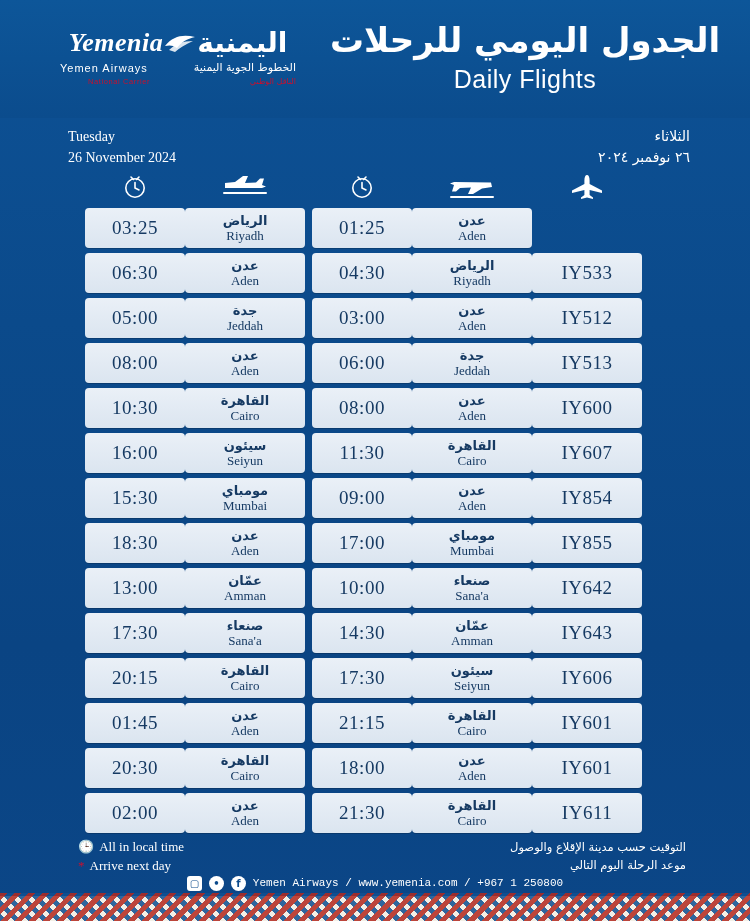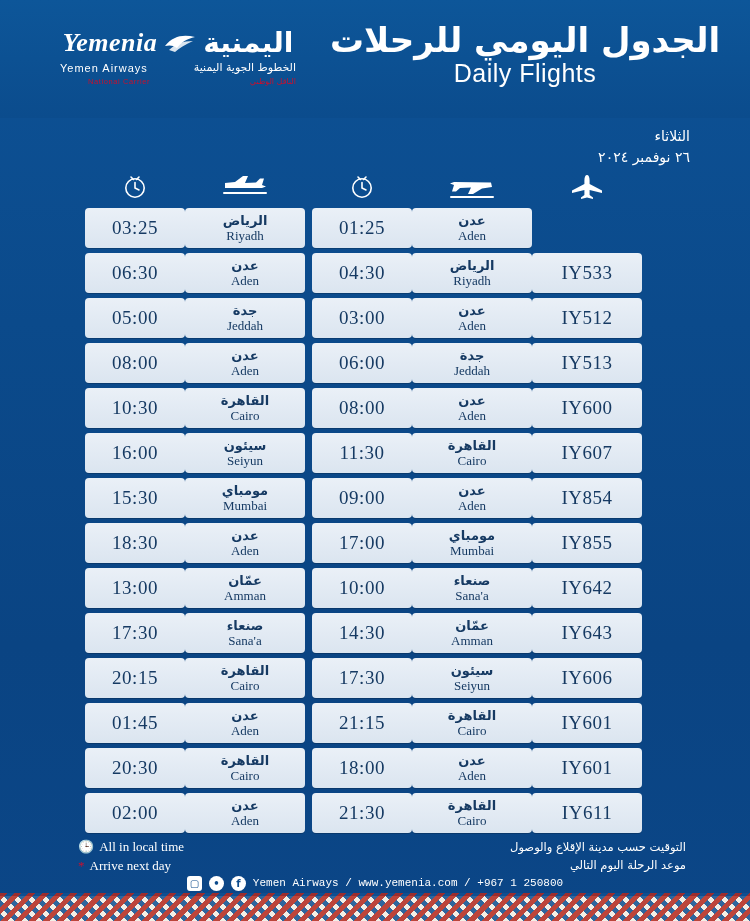--- a/index.html
+++ b/index.html
@@ -19,21 +19,21 @@
   .header{
     height:118px;
     position:relative;
     background:linear-gradient(180deg,#0d5699 0%,#0b4c8d 100%);
   }
   .logo{
     position:absolute;left:58px;top:26px;width:240px;
     text-align:center;
   }
   .logo-row{
-    display:flex;align-items:center;justify-content:center;gap:6px;
+    display:flex;align-items:center;justify-content:center;
   }
   .logo-yemenia{
     color:#ffffff;font-size:26px;font-style:italic;font-weight:bold;
     font-family:"Liberation Serif", serif;letter-spacing:0.5px;
   }
   .logo-bird{
     width:34px;height:22px;position:relative;display:inline-block;
   }
   .logo-ar{
     color:#ffffff;font-size:28px;font-weight:bold;
@@ -55,21 +55,21 @@
 
   .title-wrap{
     position:absolute;right:0;left:300px;top:22px;text-align:center;
   }
   .title-ar{
     color:#ffffff;font-size:34px;font-weight:bold;
     font-family:"DejaVu Sans", sans-serif;direction:rtl;
     line-height:1.1;
   }
   .title-en{
-    color:#ffffff;font-size:25px;
+    color:#ffffff;font-size:25px;margin-top:6px;
     font-family:"Liberation Sans", sans-serif;letter-spacing:.5px;
   }
 
   
   .date-row{
     position:relative;height:46px;margin-top:8px;
   }
   .date-en{
     position:absolute;left:68px;top:0;color:#ffffff;
     font-family:"Liberation Serif", serif;font-size:14px;line-height:1.5;
@@ -196,20 +196,24 @@
       </div>
     </div>
 
     <div class="title-wrap">
       <div class="title-ar">الجدول اليومي للرحلات</div>
       <div class="title-en">Daily Flights</div>
     </div>
   </div>
 
   <div class="date-row">
+    <div class="date-en">
+      <div>Tuesday</div>
+      <div>26  November  2024</div>
+    </div>
     <div class="date-ar">
       <div>الثلاثاء</div>
       <div>٢٦ نوفمبر ٢٠٢٤</div>
     </div>
   </div>
 
   <div class="table">
 
     <div class="col-head">
       <div class="cell c-time">

